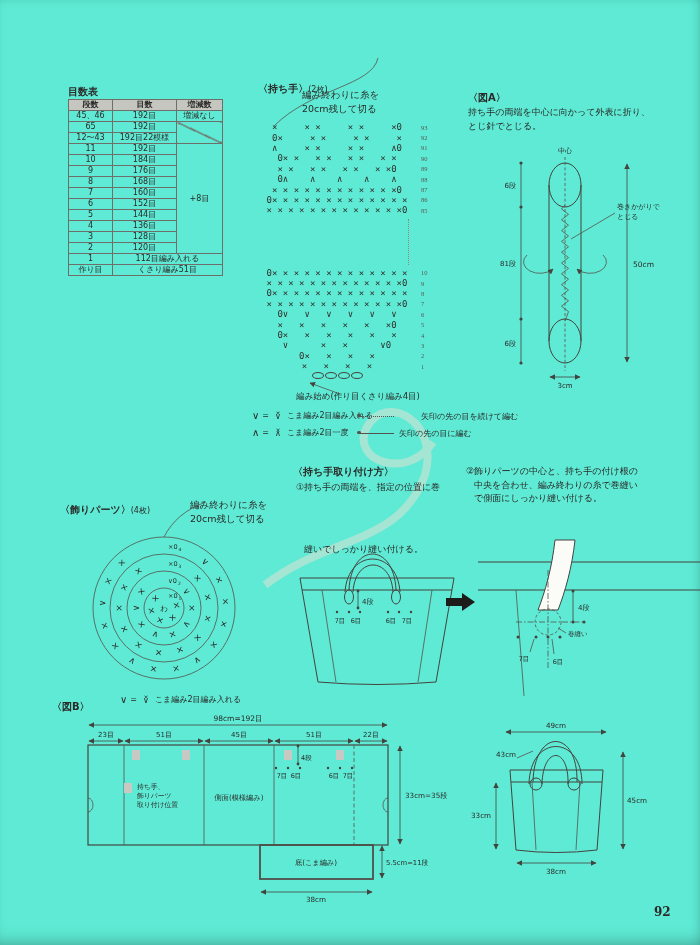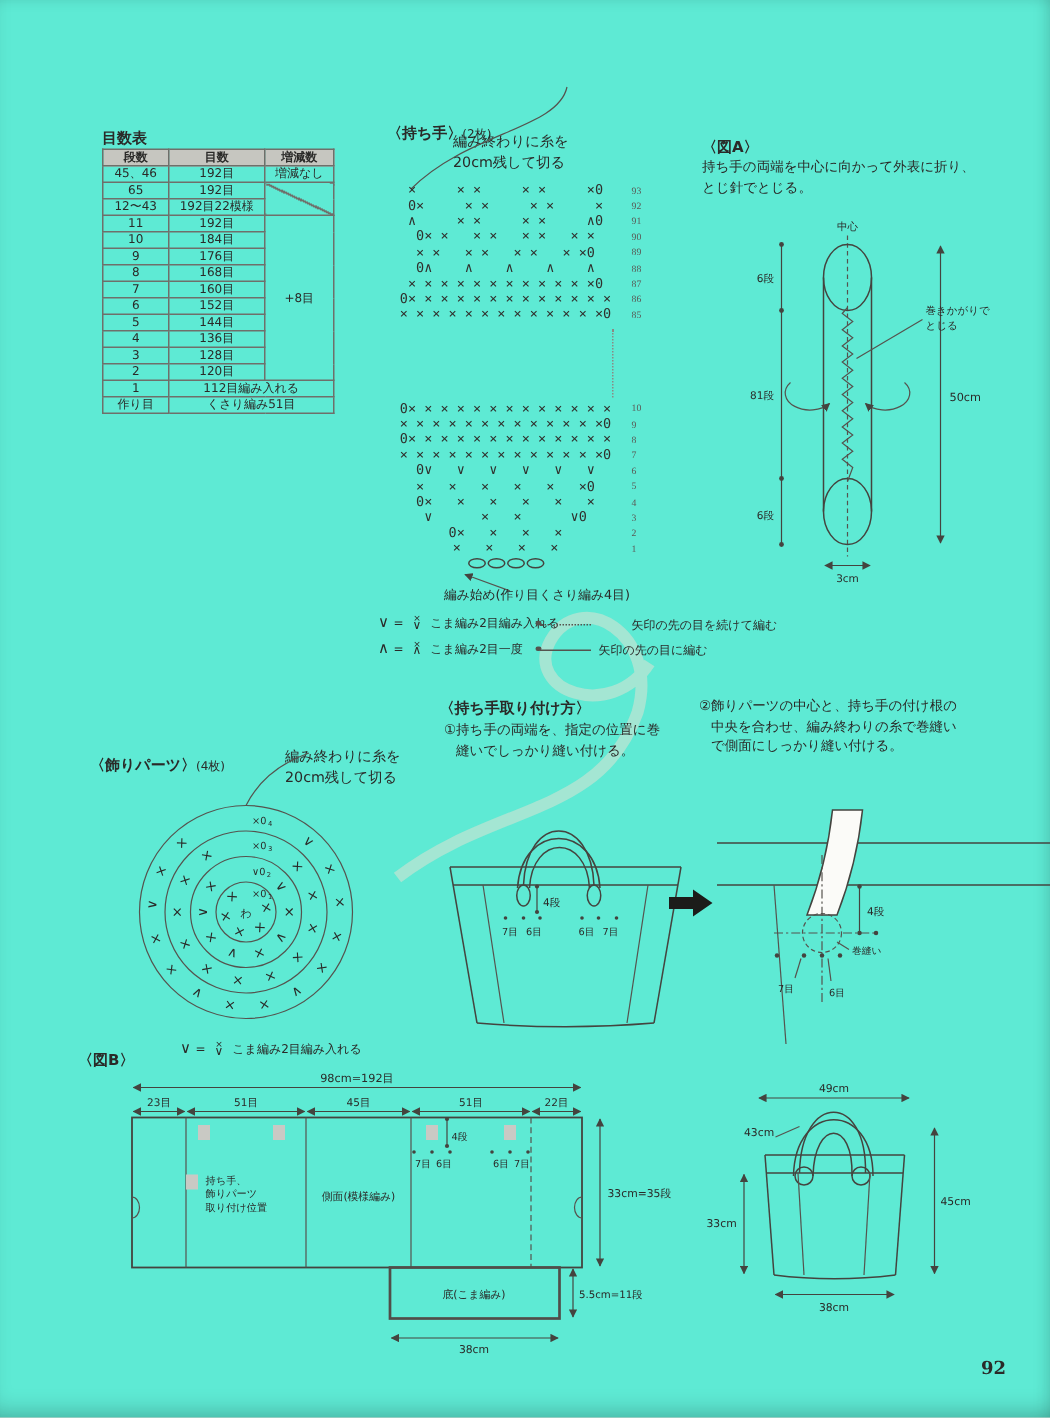--- a/index.html
+++ b/index.html
@@ -386,21 +386,21 @@
     <span class="icostack">
         <span class="t">×</span>
         <span>∨</span>
       </span>
     <span>こま編み2目編み入れる</span>
   </div>
 
   <div class="abs ttl" style="left:293px;top:465px;">〈持ち手取り付け方〉</div>
   <div class="abs small" style="left:296px;top:481px;">
     <div>①持ち手の両端を、指定の位置に巻</div>
-    <div style="padding-left:8px;">縫いでしっかり縫い付ける。</div>
+    <div style="padding-left:8px;margin-top:48px;">縫いでしっかり縫い付ける。</div>
   </div>
   <div class="abs small" style="left:466px;top:465px;">
     <div>②飾りパーツの中心と、持ち手の付け根の</div>
     <div style="padding-left:8px;">中央を合わせ、編み終わりの糸で巻縫い</div>
     <div style="padding-left:8px;">で側面にしっかり縫い付ける。</div>
   </div>
 
   <svg class="abs" style="left:292px;top:540px;" width="170" height="150" viewBox="0 0 170 150">
     <g>
       <line class="ln" x1="8" y1="38" x2="162" y2="38"></line>

